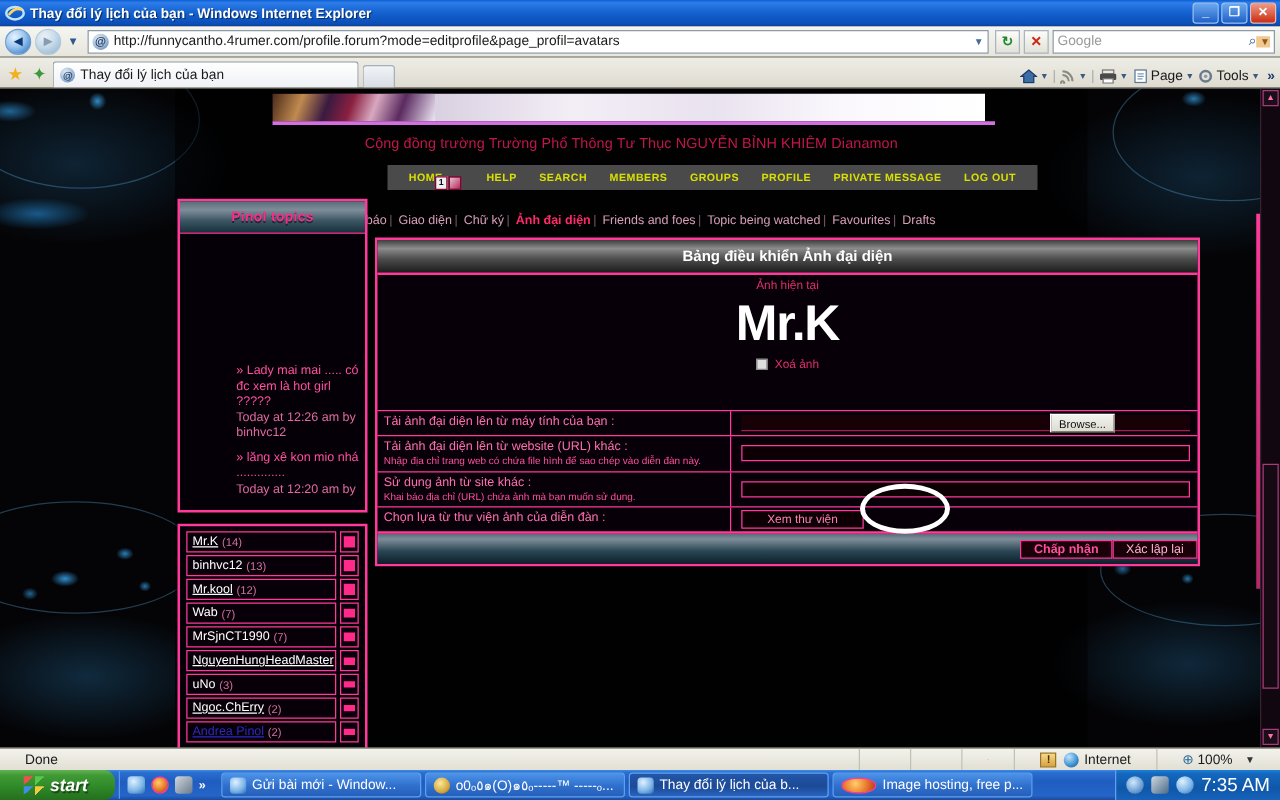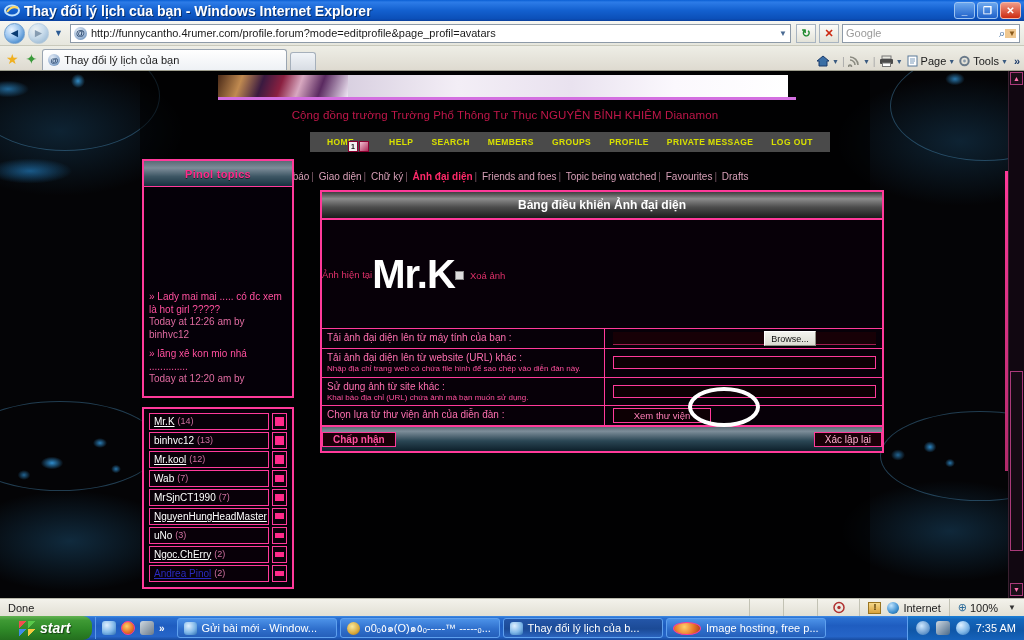--- a/index.html
+++ b/index.html
@@ -11,21 +11,21 @@
   .app { position:relative; width:1024px; height:640px; }
 
   
   .titlebar {
     position:absolute; left:0; top:0; width:1024px; height:21px;
     background:linear-gradient(to bottom,#0a5fd4 0%,#2d7ce8 10%,#1360cf 50%,#0b4fb8 90%,#0a3f9c 100%);
     display:flex; align-items:center; padding-left:4px;
   }
   .tb-ico { width:16px;height:15px; margin-right:4px; position:relative; }
   .tb-title {
-    color:#fff; font-size:14px; font-weight:bold; white-space:nowrap;
+    color:#fff; font-size:11px; font-weight:bold; white-space:nowrap;
     text-shadow:1px 1px 0 rgba(0,0,0,.45);
   }
   .tb-btns { position:absolute; right:3px; top:2px; display:flex; gap:2px; }
   .tb-btn {
     width:21px;height:17px; border-radius:3px;
     background:linear-gradient(to bottom,#6ca8ee,#1f61c9);
     border:1px solid #9dc4f2; display:flex;align-items:center;justify-content:center;
     color:#fff; font-size:10px; font-weight:bold; line-height:1;
   }
   .tb-btn.close { background:linear-gradient(to bottom,#f09a86,#cc2c12); border-color:#f5b8a8; }
@@ -168,21 +168,21 @@
   
   .sidebar { position:absolute; left:2px; top:88px; width:152px; }
   .sb-block { border:2px solid #ff3a9a; background:#050008; margin-bottom:9px; }
   .sb-head {
     height:26px; background:linear-gradient(to bottom,#5a6a76 0%,#7d8d99 28%,#3d5664 62%,#16303e 100%);
     display:flex;align-items:center;justify-content:center;
     color:#ff2a8a; font-size:11px; font-weight:bold; letter-spacing:.3px;
     border-bottom:1px solid #ff3a9a; text-shadow:0 1px 0 rgba(0,0,0,.5);
   }
   .sb-body { padding:4px 5px 3px 5px; }
-  .topic { color:#ff4f9e; font-size:10px; line-height:12.5px; margin-bottom:7px; }
+  .topic { color:#ff4f9e; font-size:10px; line-height:12.5px; margin-bottom:7px;margin-left:40px; }
   .topic .meta { color:#e06aa0; }
   .lt-spacer { height:100px; }
 
   .tp-row {
     display:flex; align-items:center; gap:3px; margin:0 0 2px 0;
   }
   .tp-name {
     flex:1; border:1px solid #ff3a9a; background:#080008; height:17px;
     display:flex;align-items:center; padding:0 4px; overflow:hidden; white-space:nowrap;
   }
@@ -191,33 +191,33 @@
   .tp-name .nm.blue { color:#2a2ac0; text-decoration:underline; }
   .tp-name .ct { color:#d070a0; font-size:9px; padding-left:3px; }
   .tp-bar {
     width:15px;height:17px;border:1px solid #ff3a9a;background:#0a000a;
     display:flex;align-items:center;justify-content:center;
   }
   .tp-fill { background:#ff2a8a; width:9px; }
 
   
   .panel {
-    position:absolute; left:180px; top:119px; width:564px;
+    position:absolute; left:160px; top:119px; width:660px;
     border:2px solid #ff3a9a; background:#070008;
   }
   .panel-head {
     height:28px; background:linear-gradient(to bottom,#3e3e3e 0%,#8c8c8c 26%,#4d4d4d 58%,#1c1c1c 100%);
     display:flex;align-items:center;justify-content:center;
     color:#fff; font-size:12px; font-weight:bold;
     border-bottom:2px solid #ff3a9a;
   }
   .panel-top { display:flex; min-height:108px; }
   .pt-left { width:283px; border-right:1px solid #ff3a9a; padding:28px 10px 8px 8px; }
   .pt-left p { color:#ff4f9e; font-size:9.5px; line-height:12px; }
-  .pt-right { flex:1; display:flex; flex-direction:row; align-items:center; padding-top:3px; }
+  .pt-right { flex:1; display:flex; flex-direction:column; align-items:center; padding-top:3px; }
   .cur-label { color:#e0306a; font-size:9.5px; margin-bottom:2px; }
   .avatar-text {
     color:#ffffff; font-size:40px; font-weight:bold; letter-spacing:-1px;
     line-height:42px; margin:2px 0 6px 0;
   }
   .del-row { display:flex;align-items:center;gap:6px; }
   .del-box { width:9px;height:9px;background:#ddd;border:1px solid #888; }
   .del-row span { color:#e0306a; font-size:9.5px; }
 
   .frow { display:flex; border-top:1px solid #ff3a9a; min-height:20px; }
@@ -237,21 +237,21 @@
     position:absolute; left:688px; top:316px; width:72px; height:40px;
     border:4px solid #ffffff; border-radius:50%; z-index:6; pointer-events:none;
   }
   .gal-btn {
     width:98px;height:15px; background:#0d0004; border:1px solid #ff3a9a;
     color:#ff7fb8; font-size:9.5px; display:flex;align-items:center;justify-content:center;
   }
   .panel-foot {
     height:26px; border-top:2px solid #ff3a9a;
     background:linear-gradient(to bottom,#5a6a76 0%,#7d8d99 18%,#2a4654 58%,#0d1f2a 100%);
-    display:flex; align-items:center; justify-content:space-between; gap:10px;
+    display:flex; align-items:center; justify-content:flex-end; 
   }
   .pf-btn {
     height:15px; padding:0 10px; background:#1a0008; border:1px solid #ff3a9a;
     color:#ff4f9e; font-size:10px; font-weight:bold; display:flex;align-items:center;
   }
   .pf-btn.alt { color:#ffb0d0; font-weight:normal; }
 
   
   .right-accent {
     position:absolute; left:1005px; top:100px; width:3px; height:300px;
@@ -269,21 +269,21 @@
     position:absolute; left:1px; top:300px; width:13px; height:180px;
     border:1px solid #aa3a7a; background:#150a14;
   }
 
   
   .statusbar {
     position:absolute; left:0; top:598px; width:1024px; height:18px;
     background:linear-gradient(to bottom,#f3f2eb,#e2e0d5);
     border-top:1px solid #b9b9ab; display:flex; align-items:center; font-size:11px; color:#1a1a1a;
   }
-  .sb-seg { padding:0 8px; height:100%; display:flex; align-items:center; }
+  .sb-seg { padding:0 20px; height:100%; display:flex; align-items:center; }
   .sb-seg.div { border-left:1px solid #c2c2b4; }
   .sb-zone { margin-left:auto; display:flex; align-items:center; height:100%; }
   .globe {
     width:12px;height:12px;border-radius:50%;
     background:radial-gradient(circle at 35% 30%,#bfe4ff,#3d8fd0 60%,#16507f);
     margin-right:4px;
   }
   .shield {
     width:13px;height:12px;background:linear-gradient(to bottom,#f6d98a,#d9a23d);
     border:1px solid #9a7420; margin-right:6px; position:relative;
@@ -330,21 +330,21 @@
   .task-ico.msg { background:radial-gradient(circle at 40% 35%,#f8e9a0,#d8a83a 60%,#8a6a18); border-radius:50%; }
   .tray {
     display:flex;align-items:center;gap:6px; height:24px; padding:0 8px 0 8px;
     background:linear-gradient(to bottom,#1b7fd6 0%,#1467bd 14%,#0f57a8 60%,#1663bc 100%);
     border-left:1px solid #5ea0ee;
   }
   .tray-ico { width:14px;height:14px;border-radius:3px; }
   .tray-ico.back { background:radial-gradient(circle at 40% 35%,#cfe8ff,#2a6bb0); border-radius:50%; }
   .tray-ico.net { background:linear-gradient(135deg,#cfd8e0,#4a6a8a); }
   .tray-ico.ie2 { background:radial-gradient(circle at 35% 30%,#dff0ff,#7fb7e8 55%,#2a6bb0); border-radius:50%; }
-  .clock { color:#fff;font-size:11px; }
+  .clock { color:#fff;font-size:15px; }
 </style>
 </head>
 <body>
 
 <div class="app">
 
   <div class="titlebar">
     <span class="tb-ico">
       <svg width="16" height="15" viewBox="0 0 16 15">
           <ellipse cx="8" cy="7.5" rx="7" ry="5" fill="none" stroke="#bfe2ff" stroke-width="2"></ellipse>

